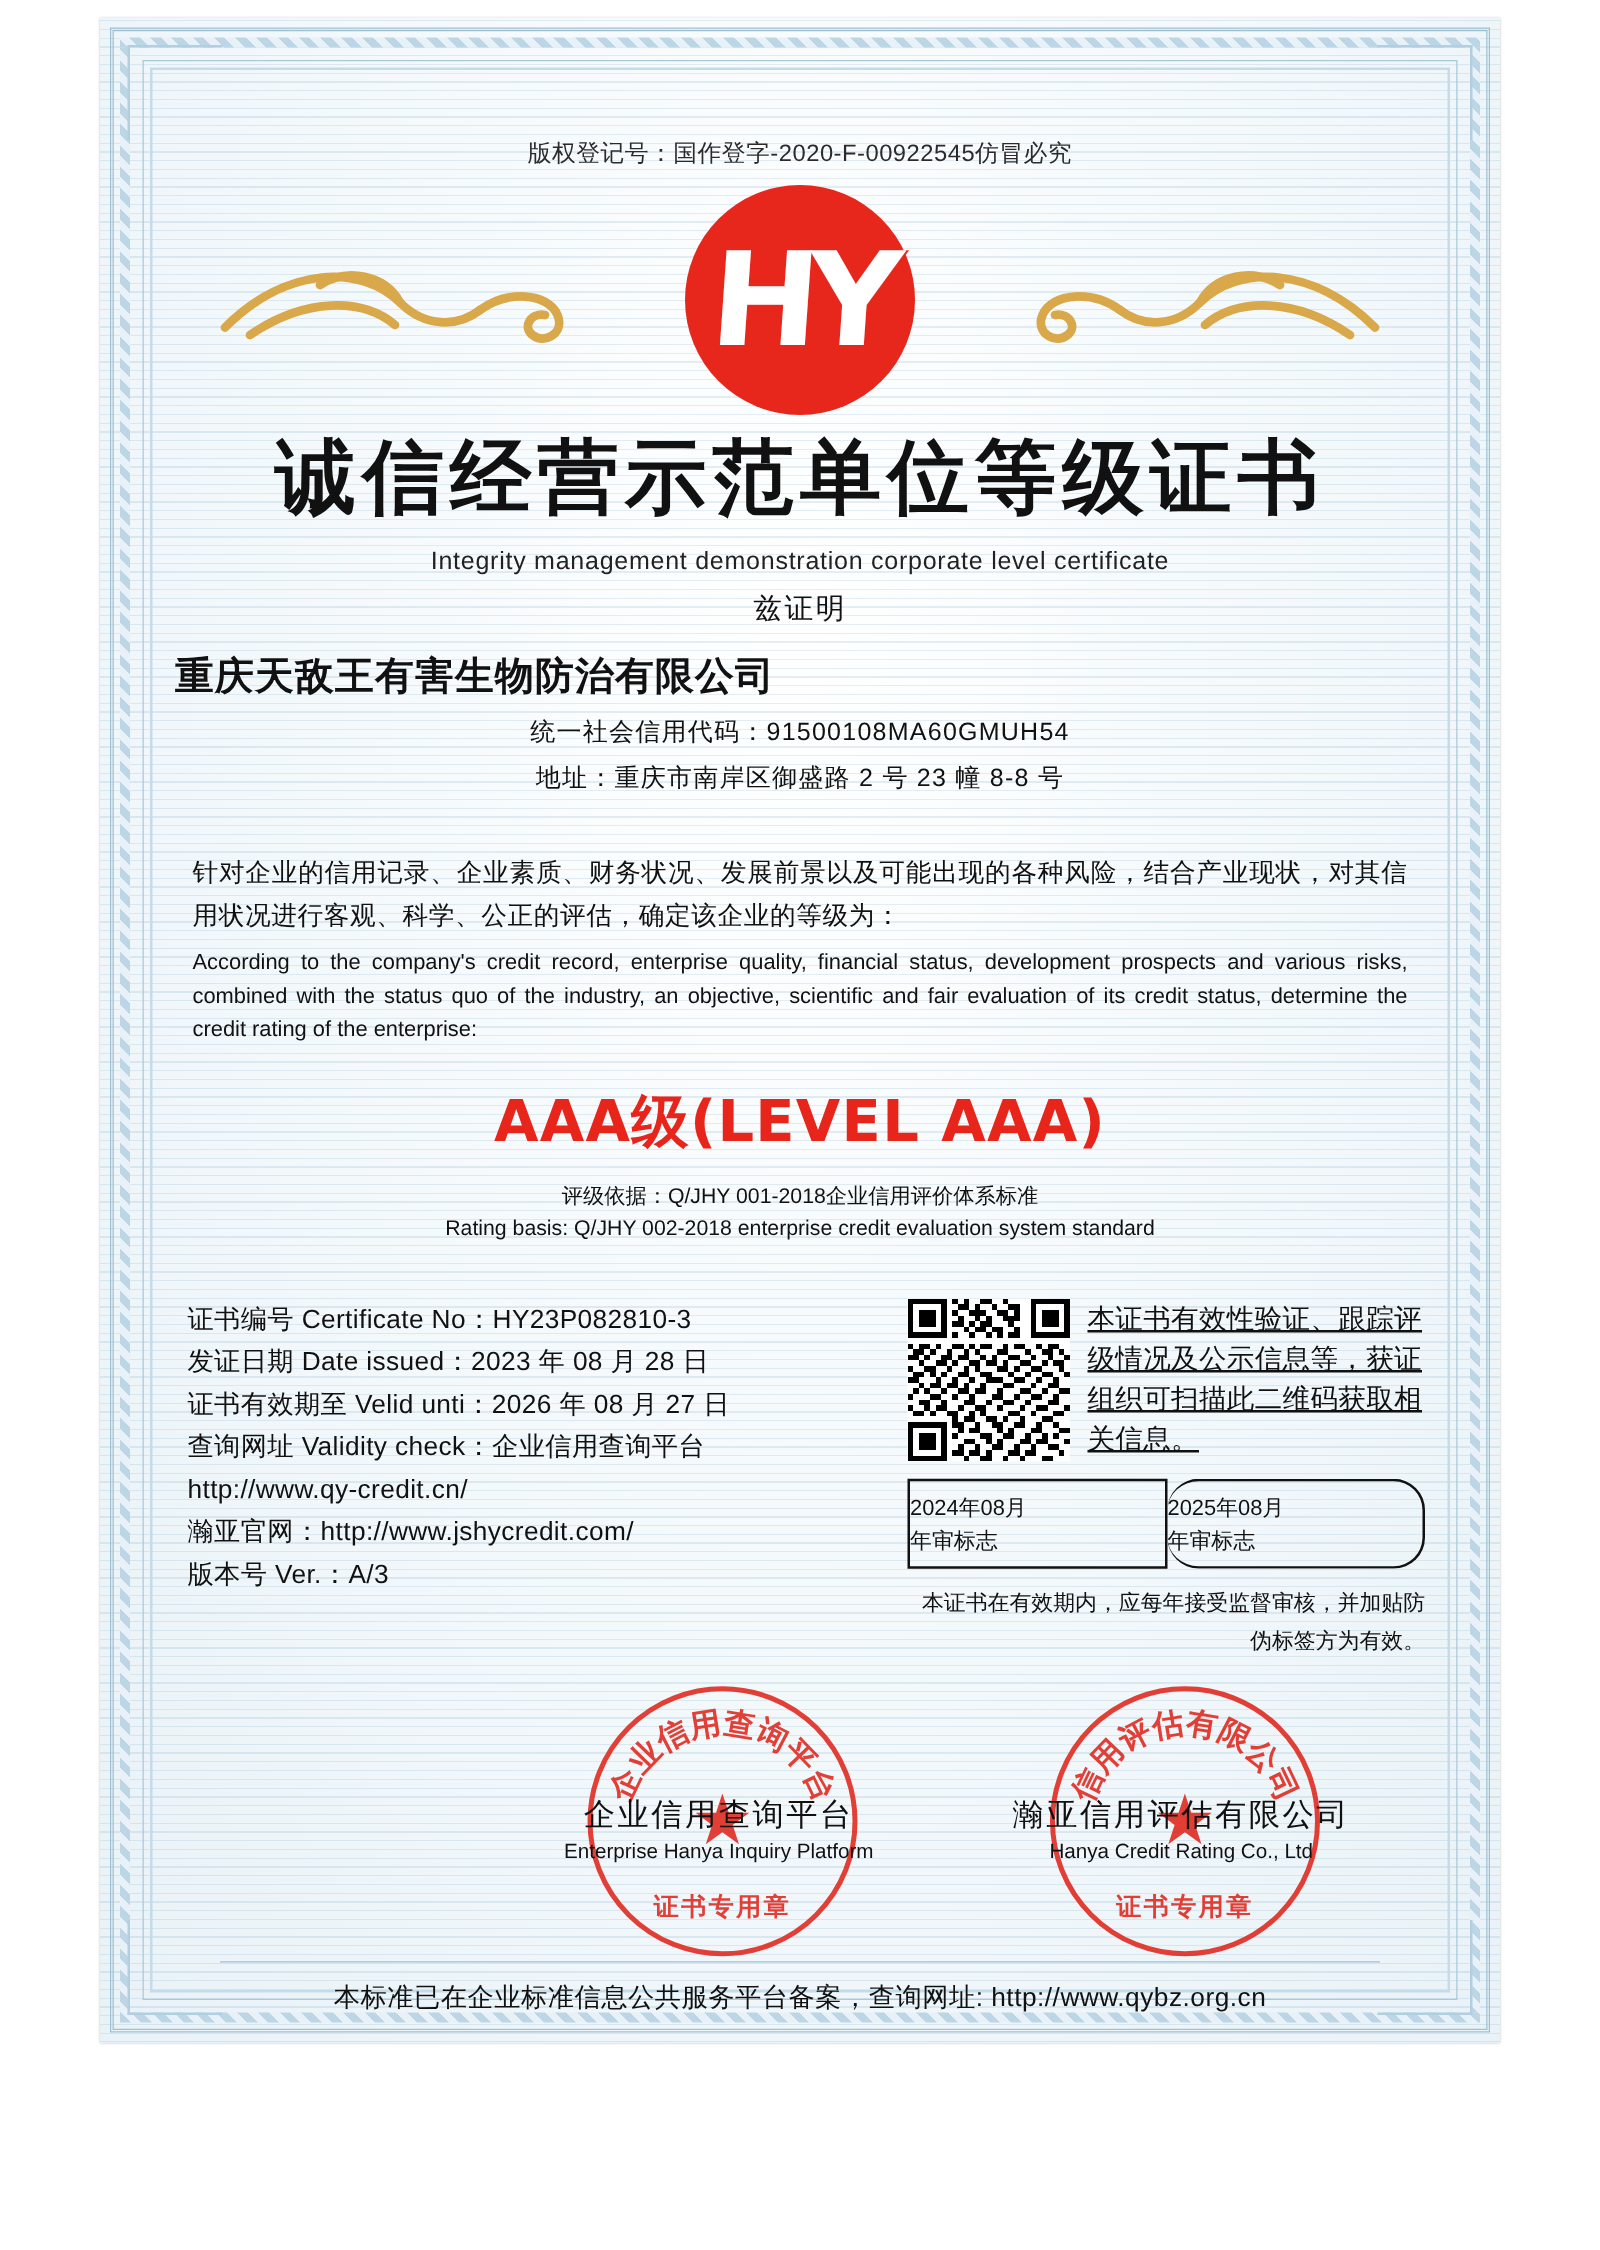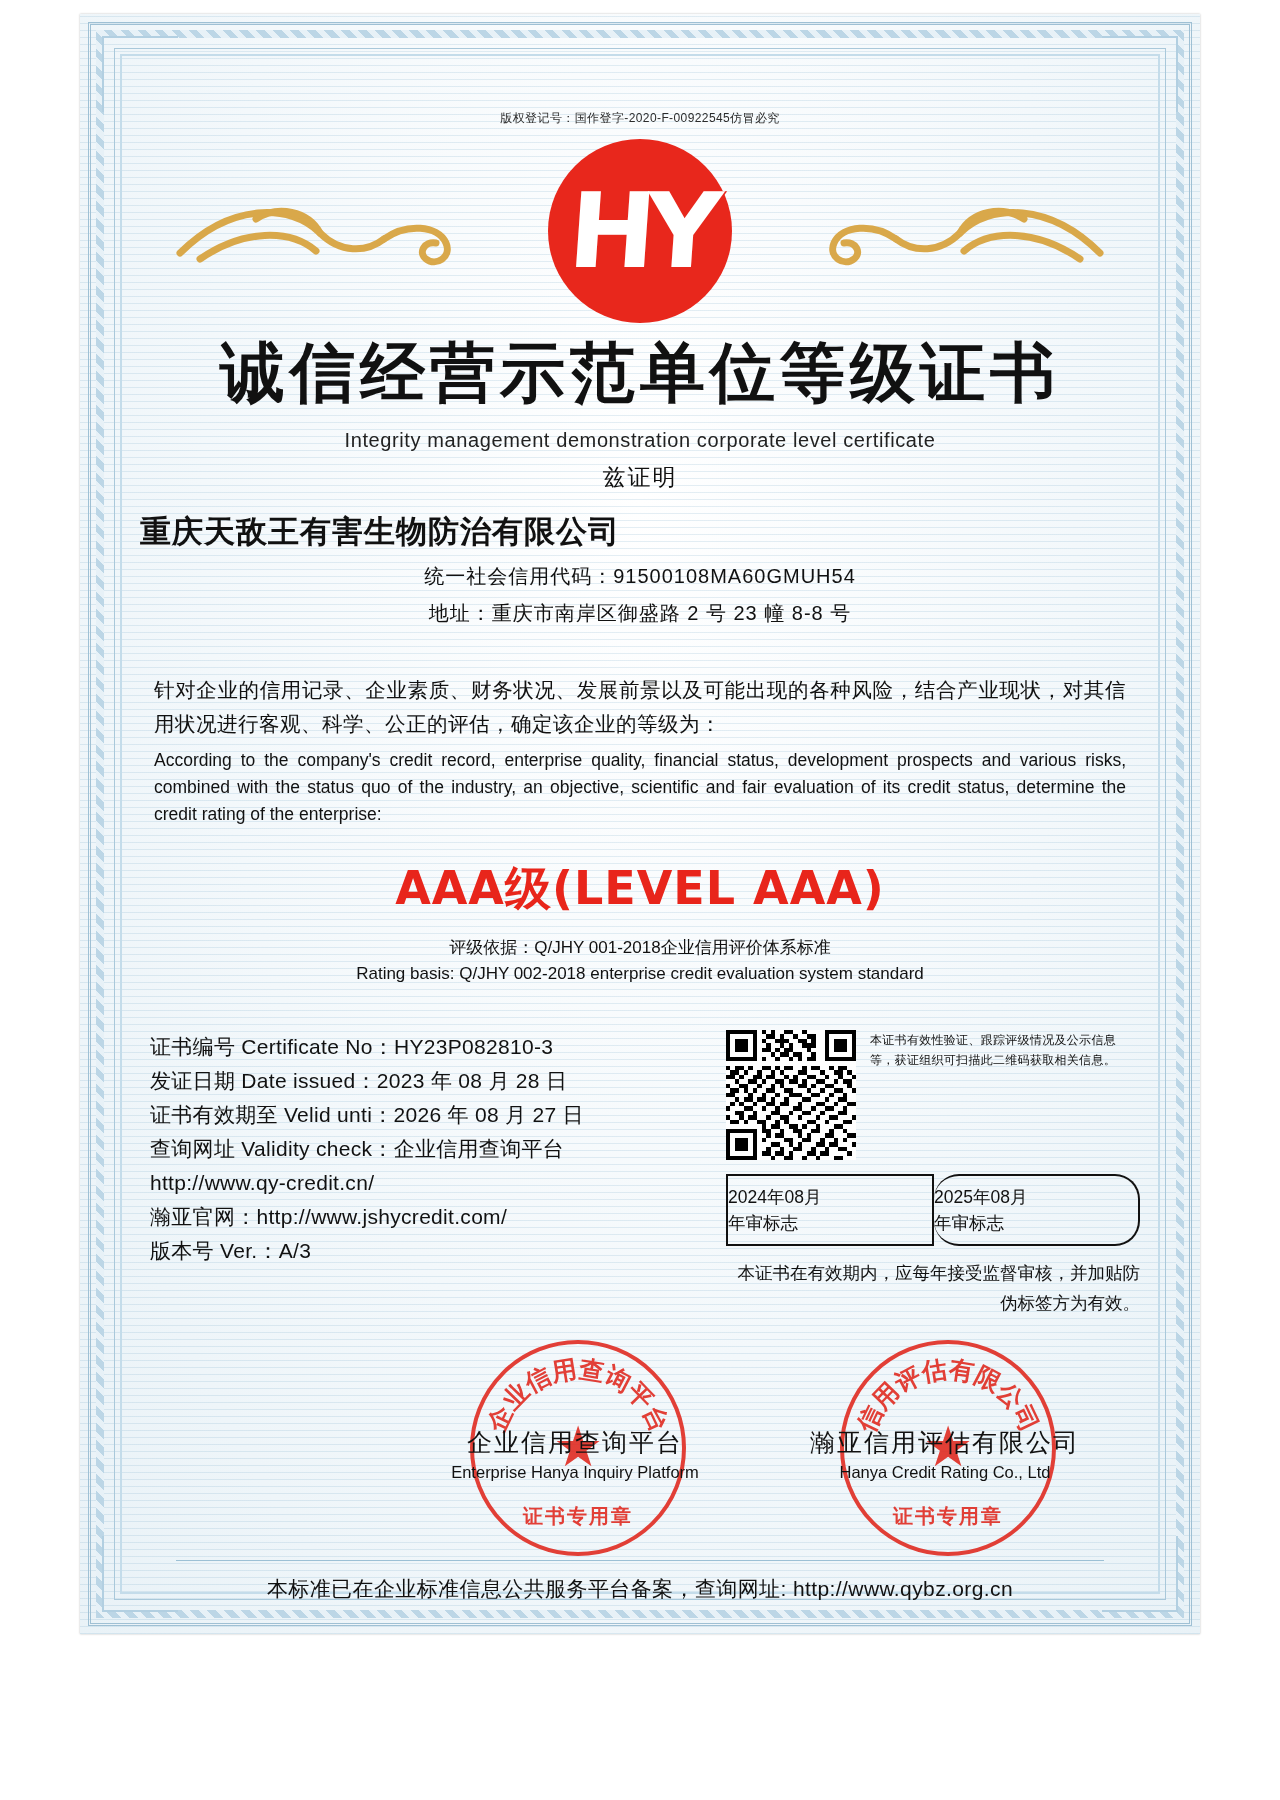--- a/index.html
+++ b/index.html
@@ -47,21 +47,21 @@
   }
   .corner.tl{left:22px;top:22px;border-right:none;border-bottom:none;}
   .corner.tr{right:22px;top:22px;border-left:none;border-bottom:none;}
   .corner.bl{left:22px;bottom:22px;border-right:none;border-top:none;}
   .corner.br{right:22px;bottom:22px;border-left:none;border-top:none;}
 
   .content{position:absolute;inset:56px 60px 50px 60px;}
 
   
   .copyright{
-    text-align:center;font-size:12px;color:#2b2b2b;letter-spacing:.4px;
+    text-align:center;font-size:19px;color:#2b2b2b;letter-spacing:.4px;
     margin-top:40px;
   }
   .emblem-row{
     position:relative;height:190px;margin-top:6px;
   }
   .flourish{
     position:absolute;top:56px;width:330px;height:100px;color:#d9a84a;
   }
   .flourish.left{left:30px;}
   .flourish.right{right:30px;transform:scaleX(-1);}
@@ -112,21 +112,21 @@
   .info-left{width:560px;padding-left:10px;}
   .info-left .row{font-size:21px;color:#111;line-height:34px;letter-spacing:.3px;}
   .info-right{flex:1;padding-left:16px;}
   .qr-row{display:flex;}
   .qr{
     width:130px;height:130px;flex:0 0 130px;
     background:#fff;position:relative;
   }
   .qr svg{display:block;}
   .qr-text{
-    padding-left:14px;font-size:12px;line-height:20px;color:#111;letter-spacing:.3px;
+    padding-left:14px;font-size:22px;line-height:32px;color:#111;letter-spacing:.3px;text-decoration:underline;
   }
   .stamp-boxes{display:flex;margin-top:14px;}
   .stampbox{
     flex:1;border:2px solid #111;height:68px;
     display:flex;flex-direction:column;align-items:flex-start;justify-content:center;
     font-size:17.5px;color:#111;line-height:26px;
   }
   .stampbox + .stampbox{border-left:none;border-radius:25px;}
   .notice{margin-top:12px;font-size:17.5px;line-height:30px;color:#111;text-align:right;}
 

